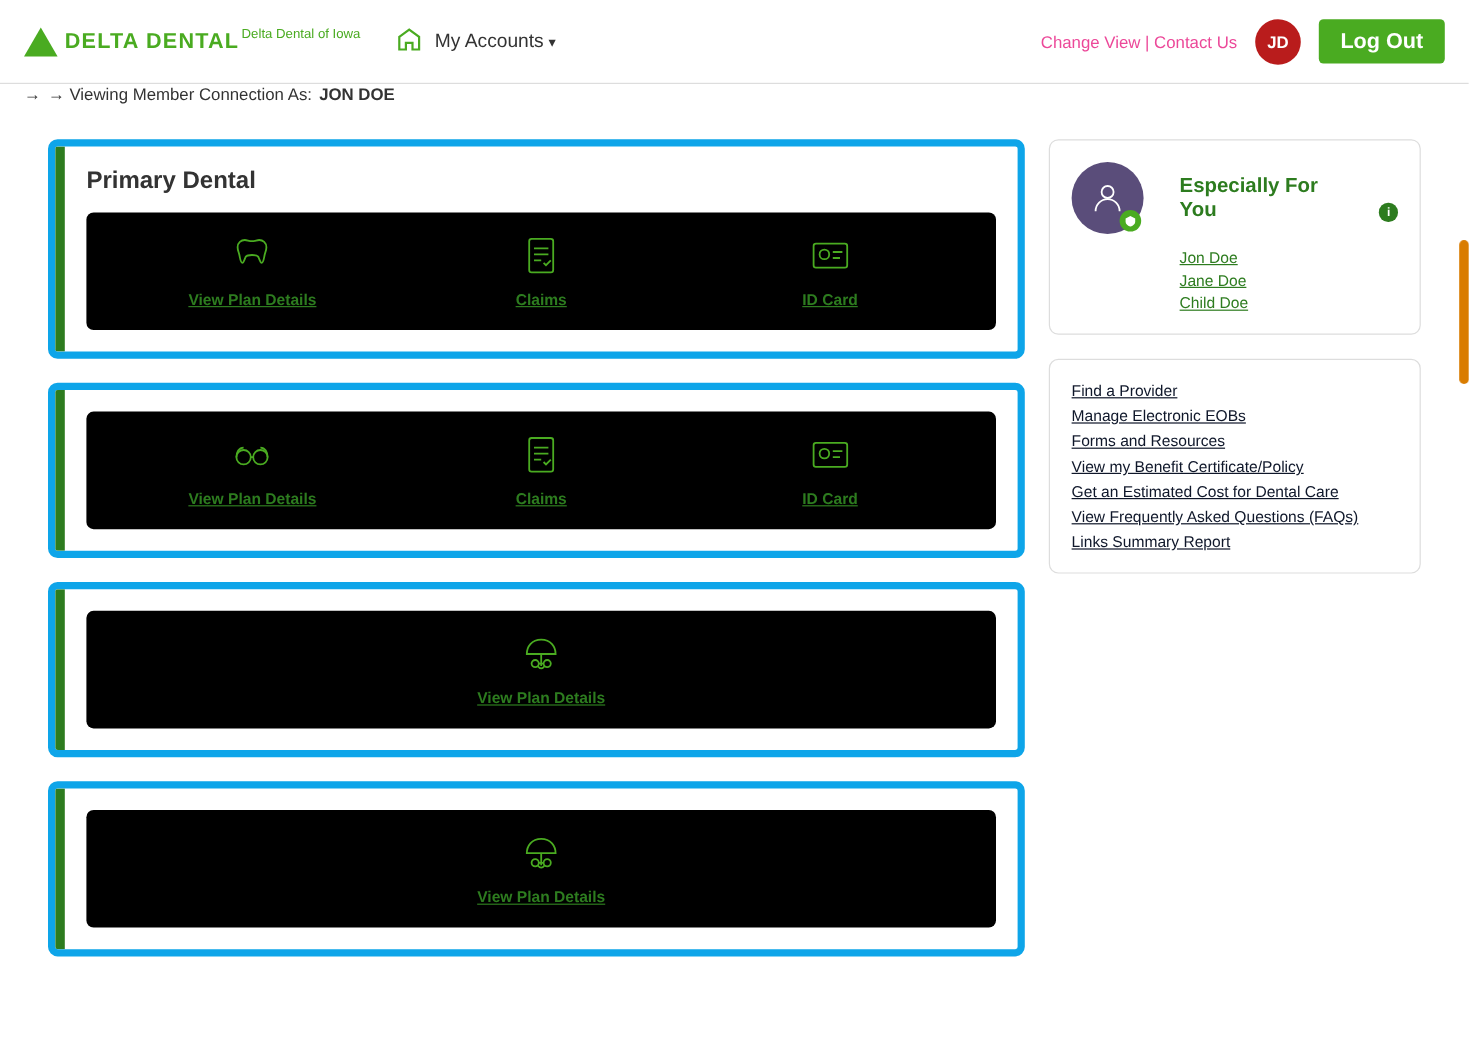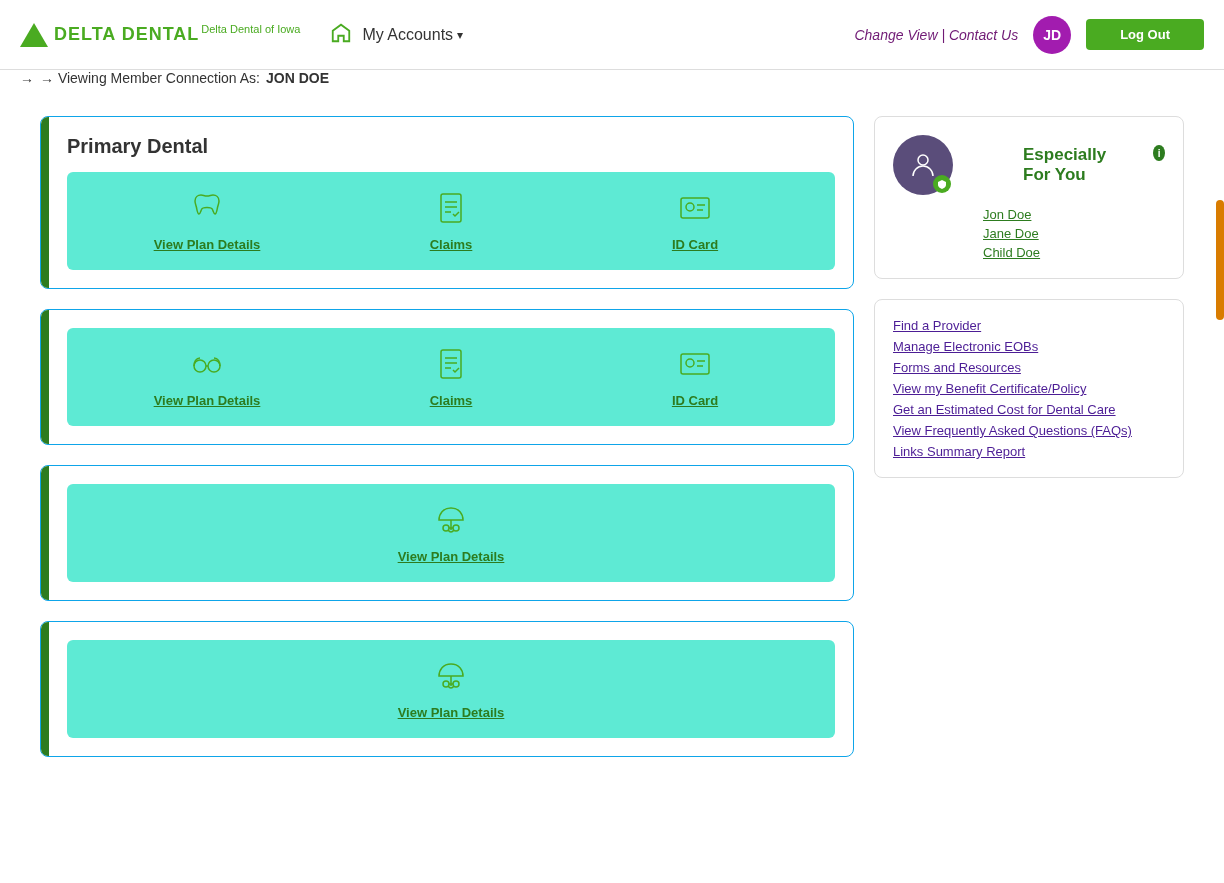--- a/index.html
+++ b/index.html
@@ -54,40 +54,39 @@
     }
     .chevron { font-size: 12px; color: #333; }
     .header-right {
       margin-left: auto;
       display: flex;
       align-items: center;
       gap: 15px;
     }
     .header-links {
       font-size: 14px;
-      color: #701a75;
-      font-style: italic;
+      color: #ec4899;
     }
     .header-links span { cursor: pointer; }
     .avatar-circle {
       width: 38px; height: 38px;
       border-radius: 50%;
-      background: #a21caf;
+      background: #b91c1c;
       display: flex; align-items: center; justify-content: center;
       color: #fff;
       font-weight: bold;
       font-size: 14px;
     }
     .logout-btn {
       background: #4aab21;
       color: #fff;
       border: none;
-      padding: 8px 34px;
+      padding: 8px 18px;
       border-radius: 4px;
-      font-size: 13px;
+      font-size: 18px;
       font-weight: bold;
       cursor: pointer;
     }
 
     
     .scroll-indicator {
       position: fixed;
       right: 0;
       top: 200px;
       width: 8px;
@@ -121,21 +120,21 @@
     }
 
     
     .right-col {
       width: 310px;
       flex-shrink: 0;
     }
 
     
     .plan-card {
-      border: 1px solid #0ea5e9;
+      border: 6px solid #0ea5e9;
       border-radius: 8px;
       margin-bottom: 20px;
       overflow: hidden;
       display: flex;
     }
     .plan-card-border {
       width: 8px;
       background: #2d7c1f;
       flex-shrink: 0;
     }
@@ -143,21 +142,21 @@
       flex: 1;
       padding: 18px 18px 18px 18px;
     }
     .plan-title {
       font-size: 20px;
       font-weight: bold;
       color: #333;
       margin-bottom: 14px;
     }
     .plan-actions {
-      background: #5eead4;
+      background: #000000;
       border-radius: 6px;
       padding: 18px;
       display: flex;
       gap: 0;
     }
     .plan-action-item {
       flex: 1;
       display: flex;
       flex-direction: column;
       align-items: center;
@@ -204,23 +203,22 @@
       background: #4aab21;
       border-radius: 50%;
       width: 18px; height: 18px;
       display: flex; align-items: center; justify-content: center;
     }
     .especially-title {
       font-size: 17px;
       font-weight: bold;
       color: #2d7c1f;
       display: flex;
-      align-items: flex-start;
+      align-items: flex-end;
       gap: 20px;
-      margin-left: 40px;
     }
     .info-icon {
       width: 16px; height: 16px;
       background: #2d7c1f;
       border-radius: 50%;
       color: #fff;
       font-size: 10px;
       display: inline-flex;
       align-items: center;
       justify-content: center;
@@ -244,21 +242,21 @@
       font-weight: bold;
       color: #2d7c1f;
       margin-bottom: 10px;
     }
     .quick-links-list {
       display: flex;
       flex-direction: column;
       gap: 6px;
     }
     .quick-links-list a {
-      color: #4c1d95;
+      color: #0f172a;
       text-decoration: underline;
       font-size: 13px;
       cursor: pointer;
     }
   </style>
 </head>
 <body>
 
 <div class="header">
   <div class="logo-area">

